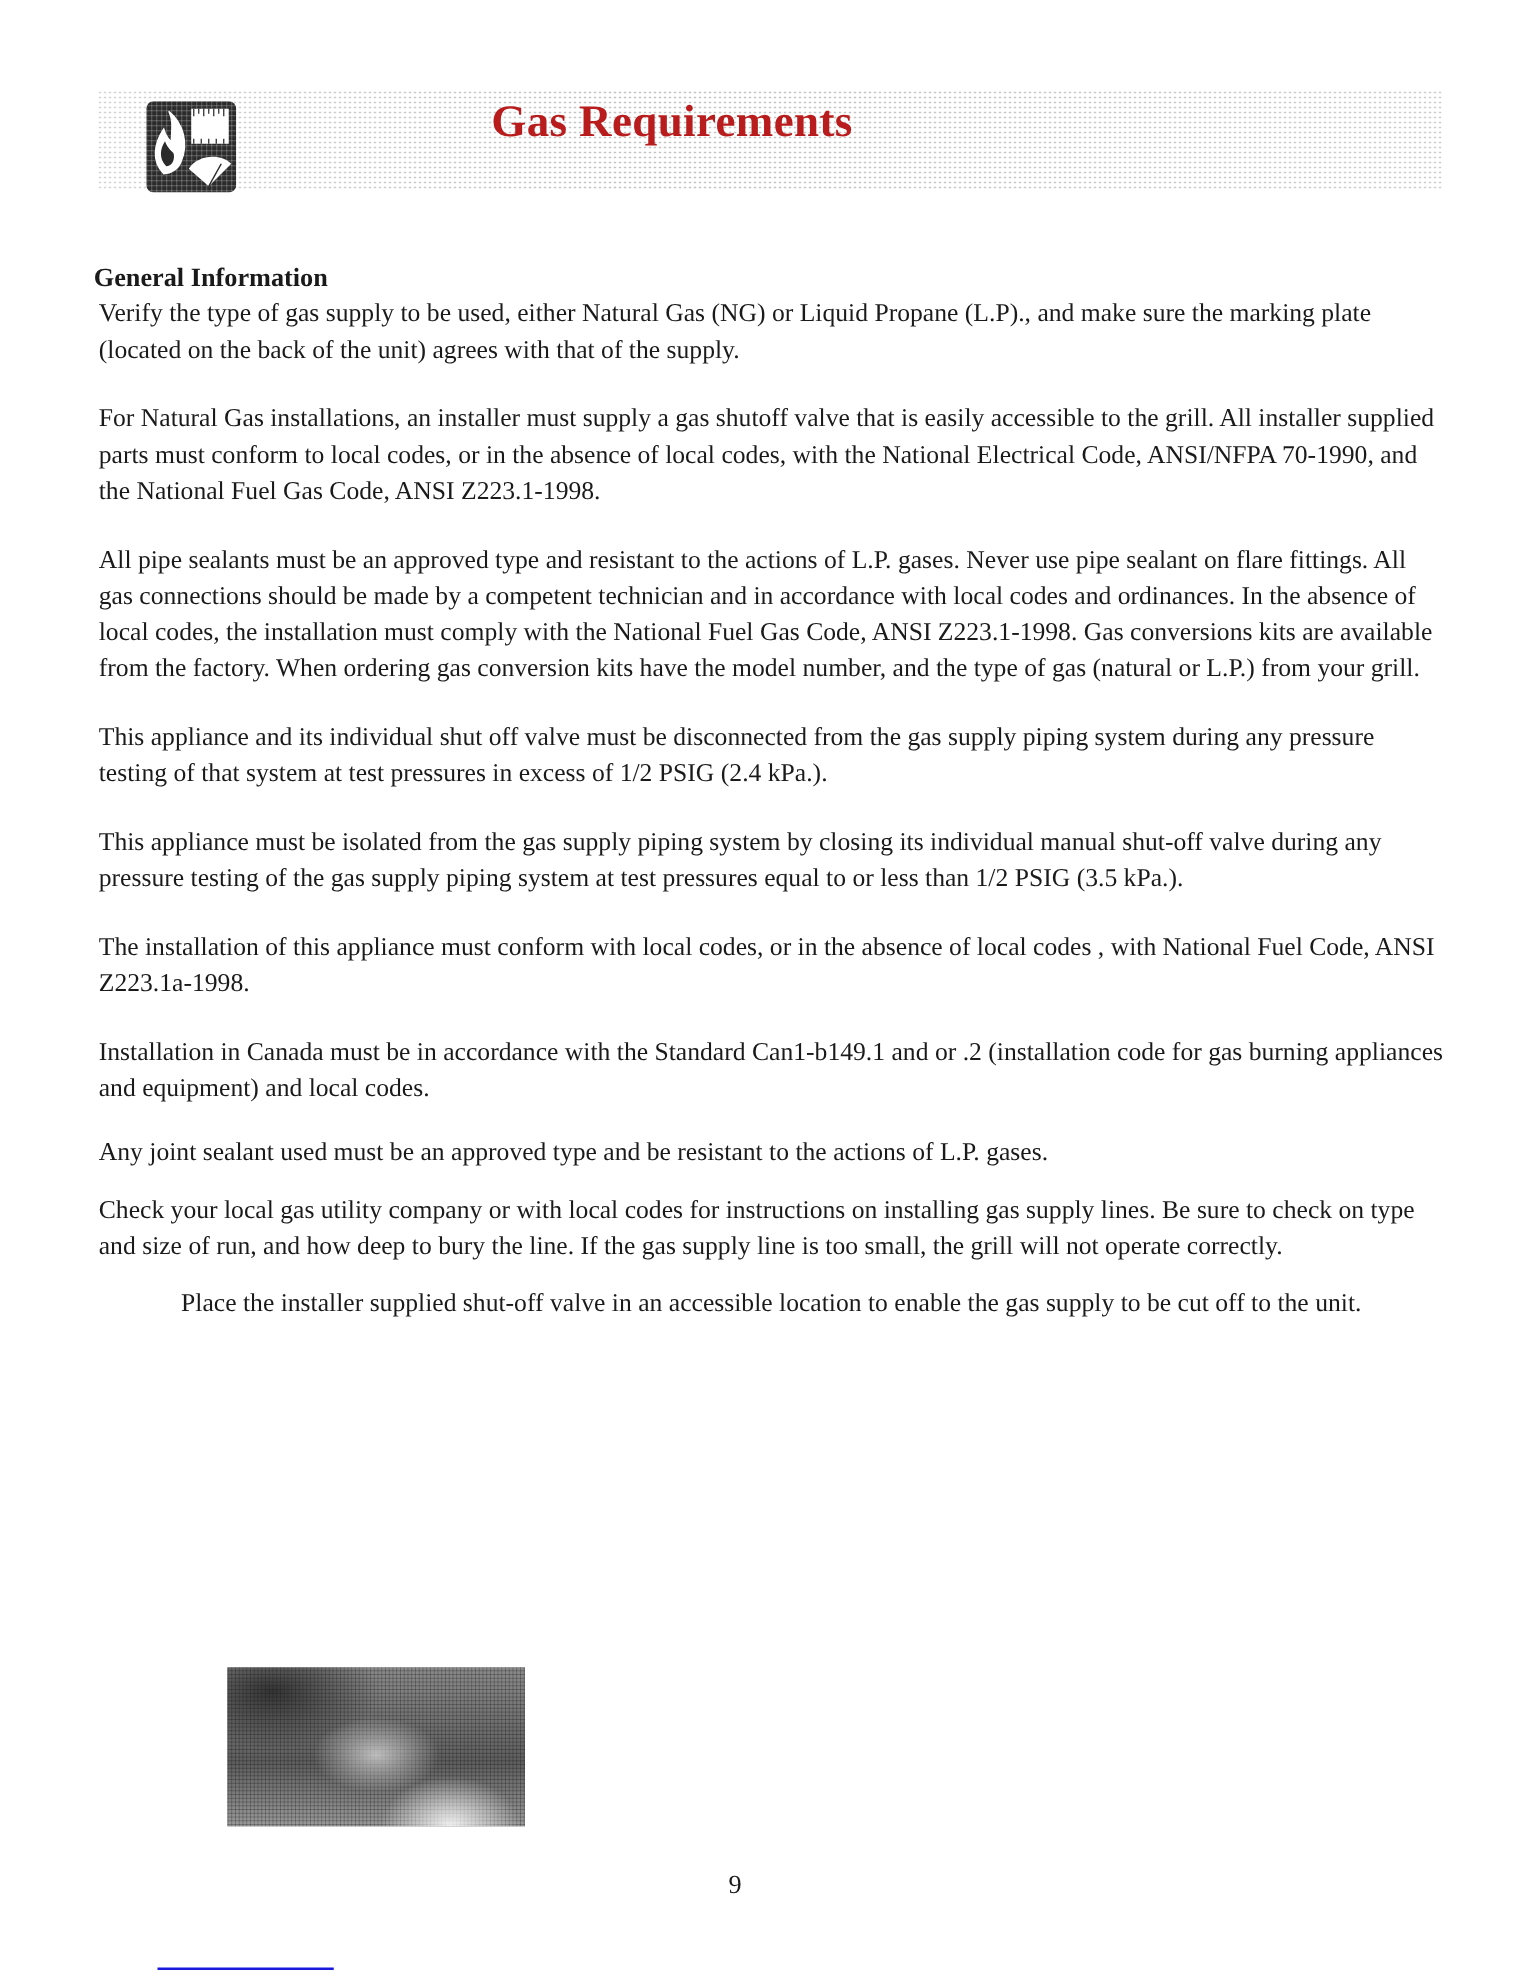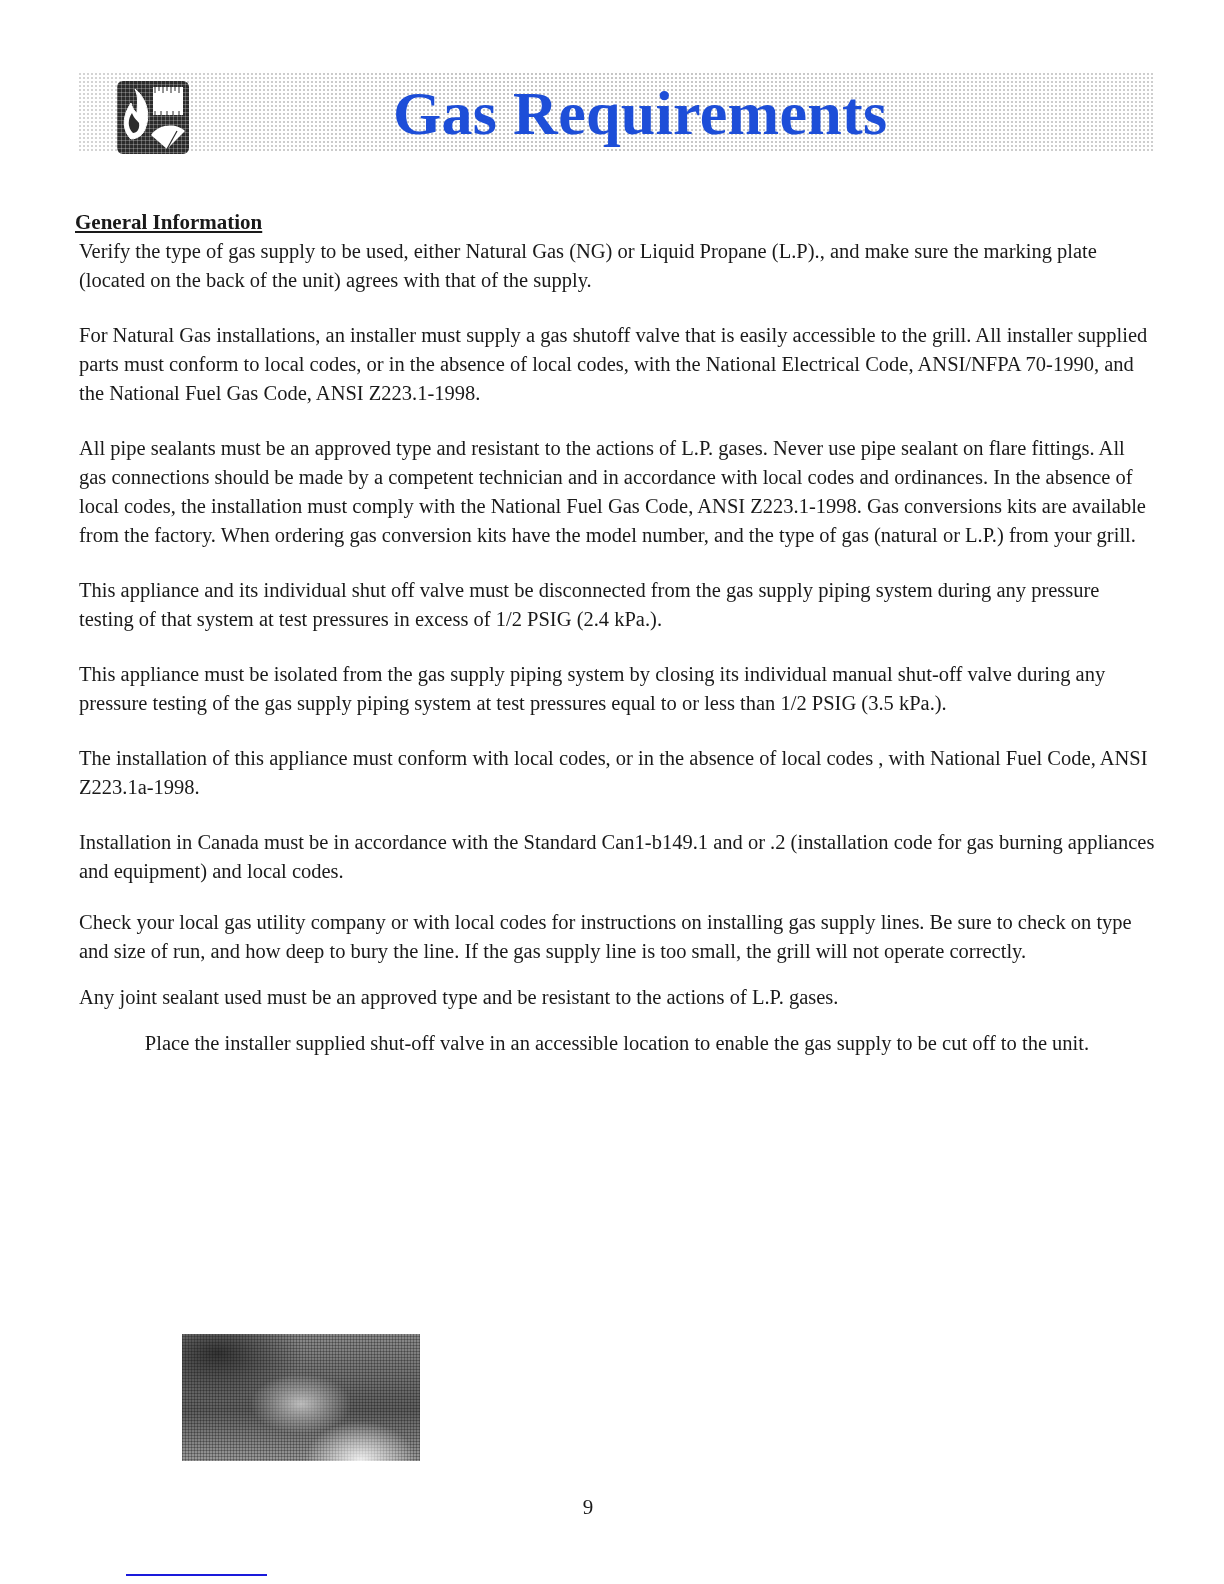--- a/index.html
+++ b/index.html
@@ -23,29 +23,29 @@
     background: #2b2b2b; border-radius: 6px; overflow: hidden; z-index: 2;
     background-image:
       linear-gradient(0deg, rgba(255,255,255,0.25) 1px, transparent 1px),
       linear-gradient(90deg, rgba(255,255,255,0.25) 1px, transparent 1px);
     background-size: 4px 4px;
   }
   .banner-icon svg { width: 100%; height: 100%; display: block; }
   .title {
     position: absolute; left: 393px; top: 76px; z-index: 2;
     font-family: "Liberation Serif", "DejaVu Serif", serif;
-    font-weight: bold; font-size: 62px; color: #1d4ed8; margin: 0;
+    font-weight: bold; font-size: 36px; color: #b91c1c; margin: 0;
     letter-spacing: 0.3px; line-height: 1.2;
   }
   .content {
     position: absolute; left: 75px; top: 208px; width: 1080px;
     font-size: 20.5px; line-height: 29px;
   }
   .h-section {
-    font-weight: bold; text-decoration: underline; margin: 0; font-size: 21px; line-height: 29px;
+    font-weight: bold; margin: 0; font-size: 21px; line-height: 29px;
   }
   p { margin: 0 0 26px 4px; }
   p.tight { margin-bottom: 0; text-align: center; }
   .note { font-weight: bold; margin: 0 0 26px 0; }
   .s2 p { margin-bottom: 17px; }
   .photo {
     position: absolute; left: 182px; top: 1334px; width: 238px; height: 127px;
     background-color: #7a7a7a;
     background-image:
       radial-gradient(ellipse at 75% 100%, rgba(255,255,255,0.85) 0, rgba(255,255,255,0) 22%),
@@ -98,22 +98,22 @@
     <div class="h-section">General Information</div>
     <p>Verify the type of gas supply to be used, either Natural Gas (NG) or Liquid Propane (L.P)., and make sure the marking plate (located on the back of the unit) agrees with that of the supply.</p>
     <p>For Natural Gas installations, an installer must supply a gas shutoff valve that is easily accessible to the grill. All installer supplied parts must conform to local codes, or in the absence of local codes, with the National Electrical Code, ANSI/NFPA 70-1990, and the National Fuel Gas Code, ANSI Z223.1-1998.</p>
     <p>All pipe sealants must be an approved type and resistant to the actions of L.P. gases.  Never use pipe sealant on flare fittings.  All gas connections should be made by a competent technician and in accordance with local codes and ordinances.  In the absence of local codes, the installation must comply with the National Fuel Gas Code, ANSI Z223.1-1998.  Gas conversions kits are available from the factory.  When ordering gas conversion kits have the model number, and the type of gas (natural or L.P.) from your grill.</p>
     <p>This appliance and its individual shut off valve must be disconnected from the gas supply piping system during any pressure testing of that system at test pressures in excess of 1/2 PSIG (2.4 kPa.).</p>
     <p>This appliance must be isolated from the gas supply piping system by closing its individual manual shut-off valve during any pressure testing of the gas supply piping system at test pressures equal to or less than 1/2 PSIG (3.5 kPa.).</p>
     <p>The installation of this appliance must conform with local codes, or in the absence of local codes , with National Fuel Code, ANSI Z223.1a-1998.</p>
     <p style="margin-bottom:22px">Installation in Canada must be in accordance with the Standard Can1-b149.1 and or .2 (installation code for gas burning appliances and equipment) and local codes.</p>
   </section>
   <section class="s2">
+    <p>Any joint sealant used must be an approved type and be resistant to the actions of L.P. gases.</p>
     <p>Check your local gas utility company or with local codes for instructions on installing gas supply lines.  Be sure to check on type and size of run, and how deep to bury the line.  If the gas supply line is too small, the grill will not operate correctly.</p>
-    <p>Any joint sealant used must be an approved type and be resistant to the actions of L.P. gases.</p>
     <p class="tight">Place the installer supplied shut-off valve in an accessible location to enable the gas supply to be cut off to the unit.</p>
   </section>
 </div>
 
 <div class="photo"></div>
 
 <div class="page-number">9</div>
 <div class="blue-rule"></div>
 
 </body></html>

